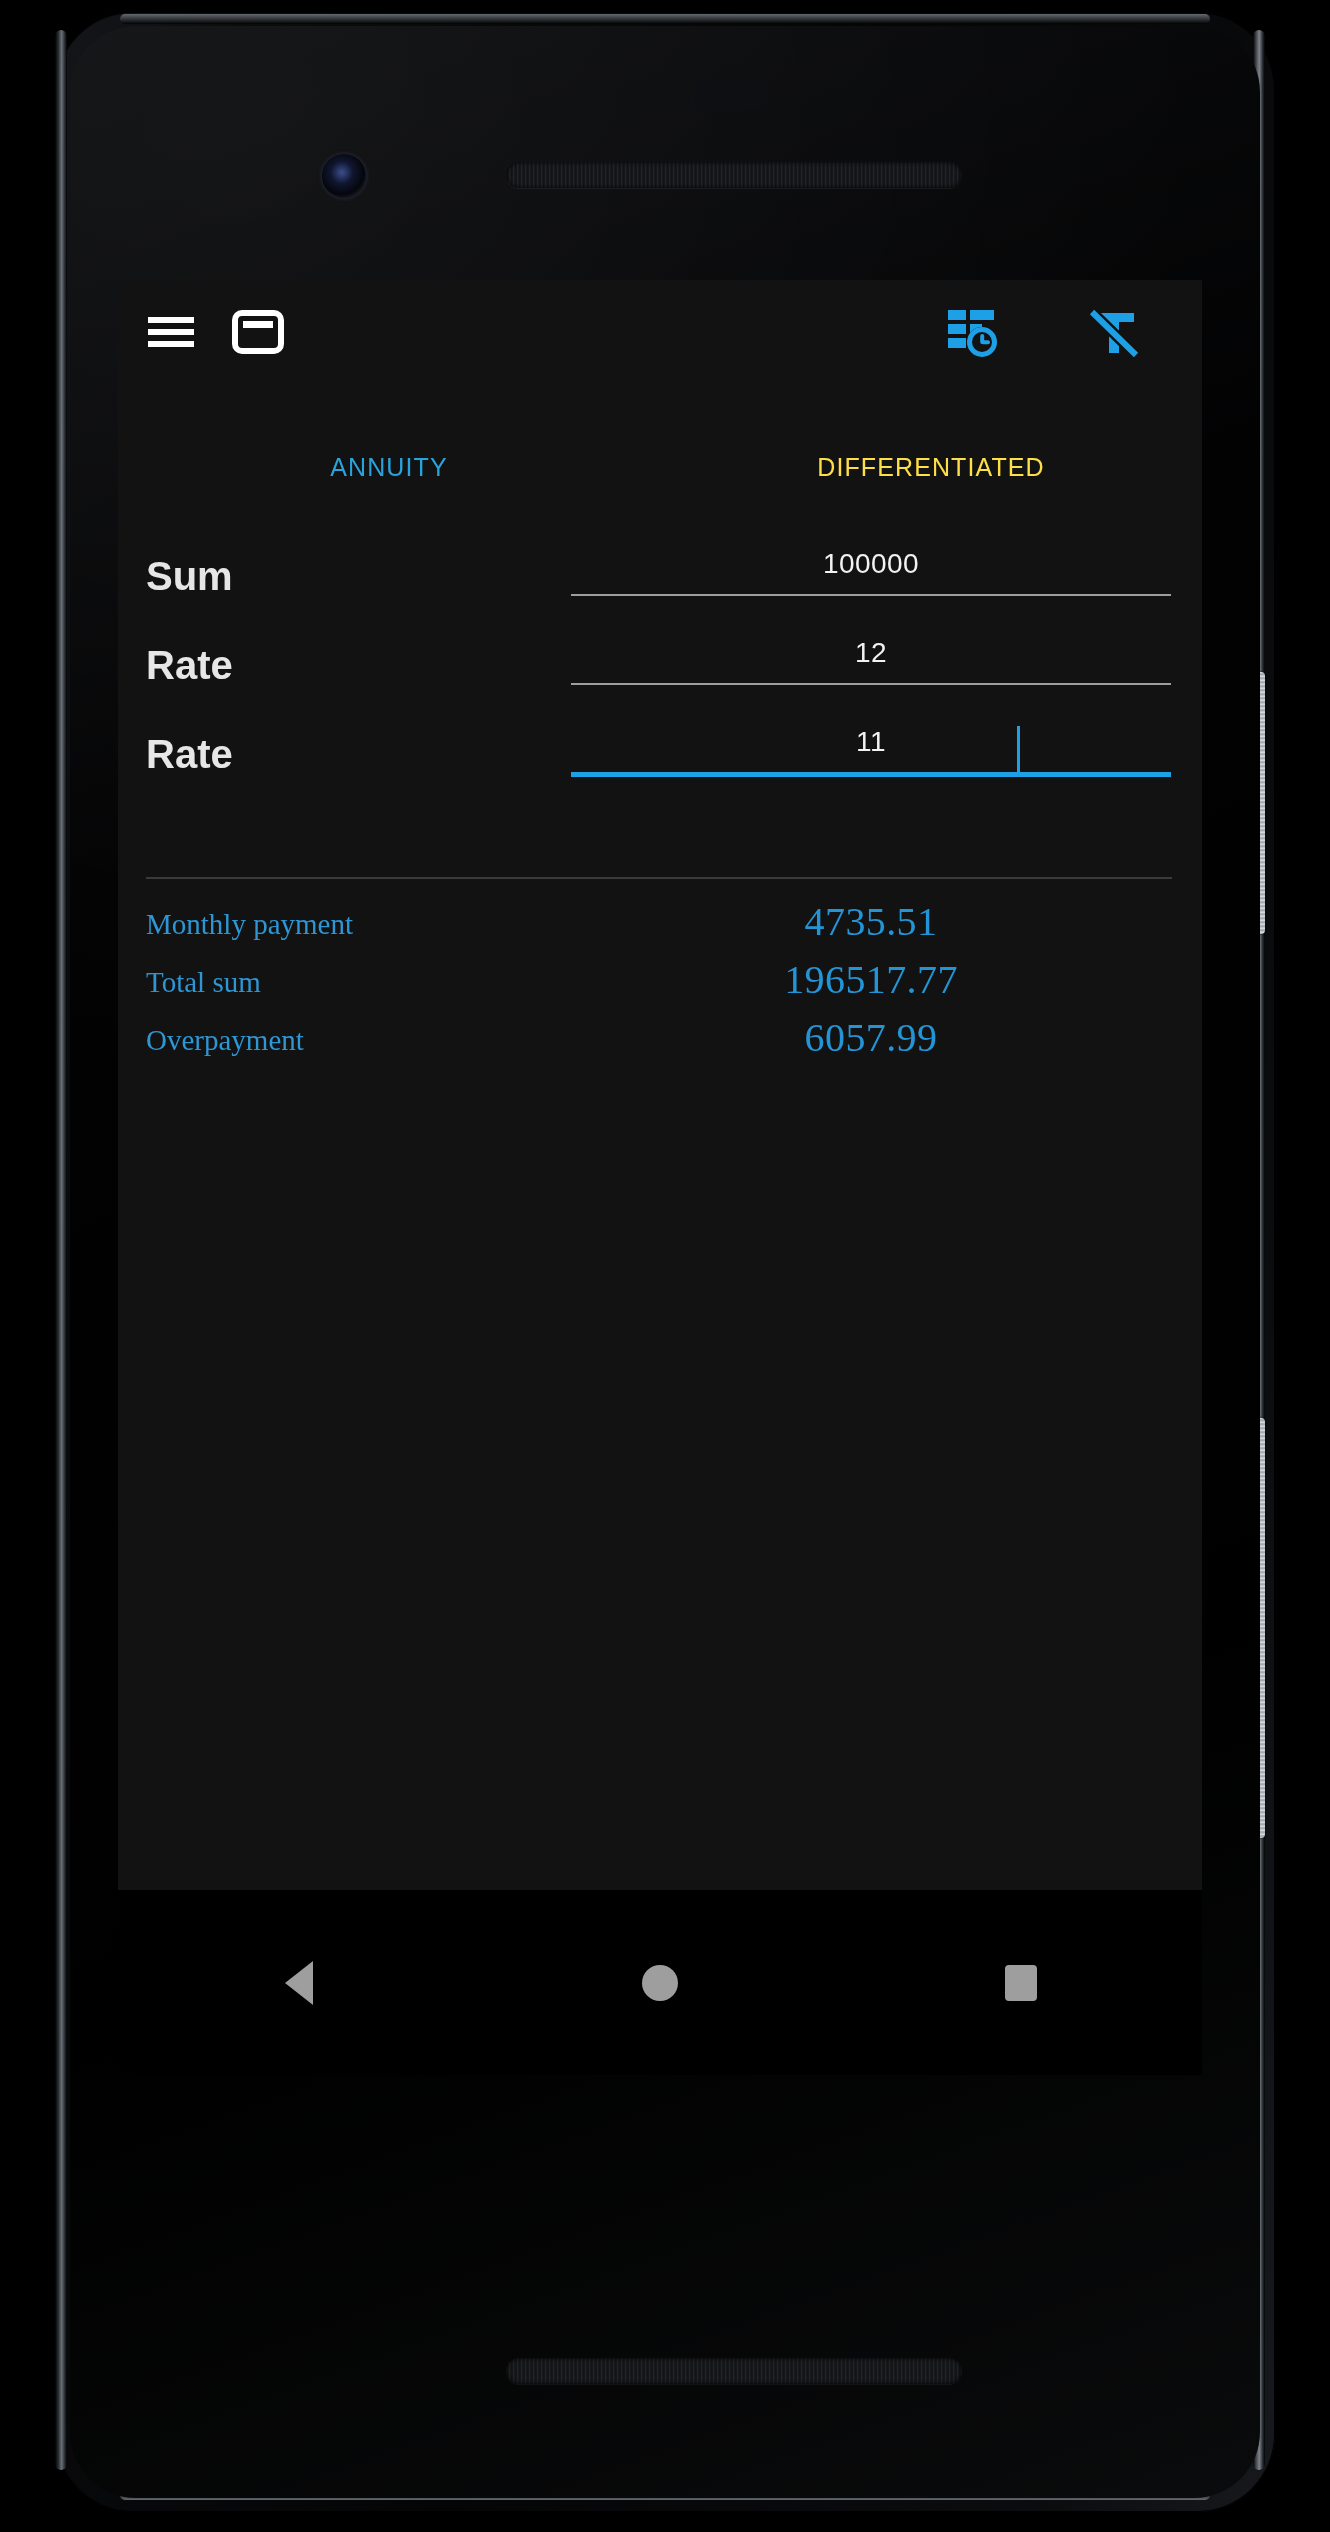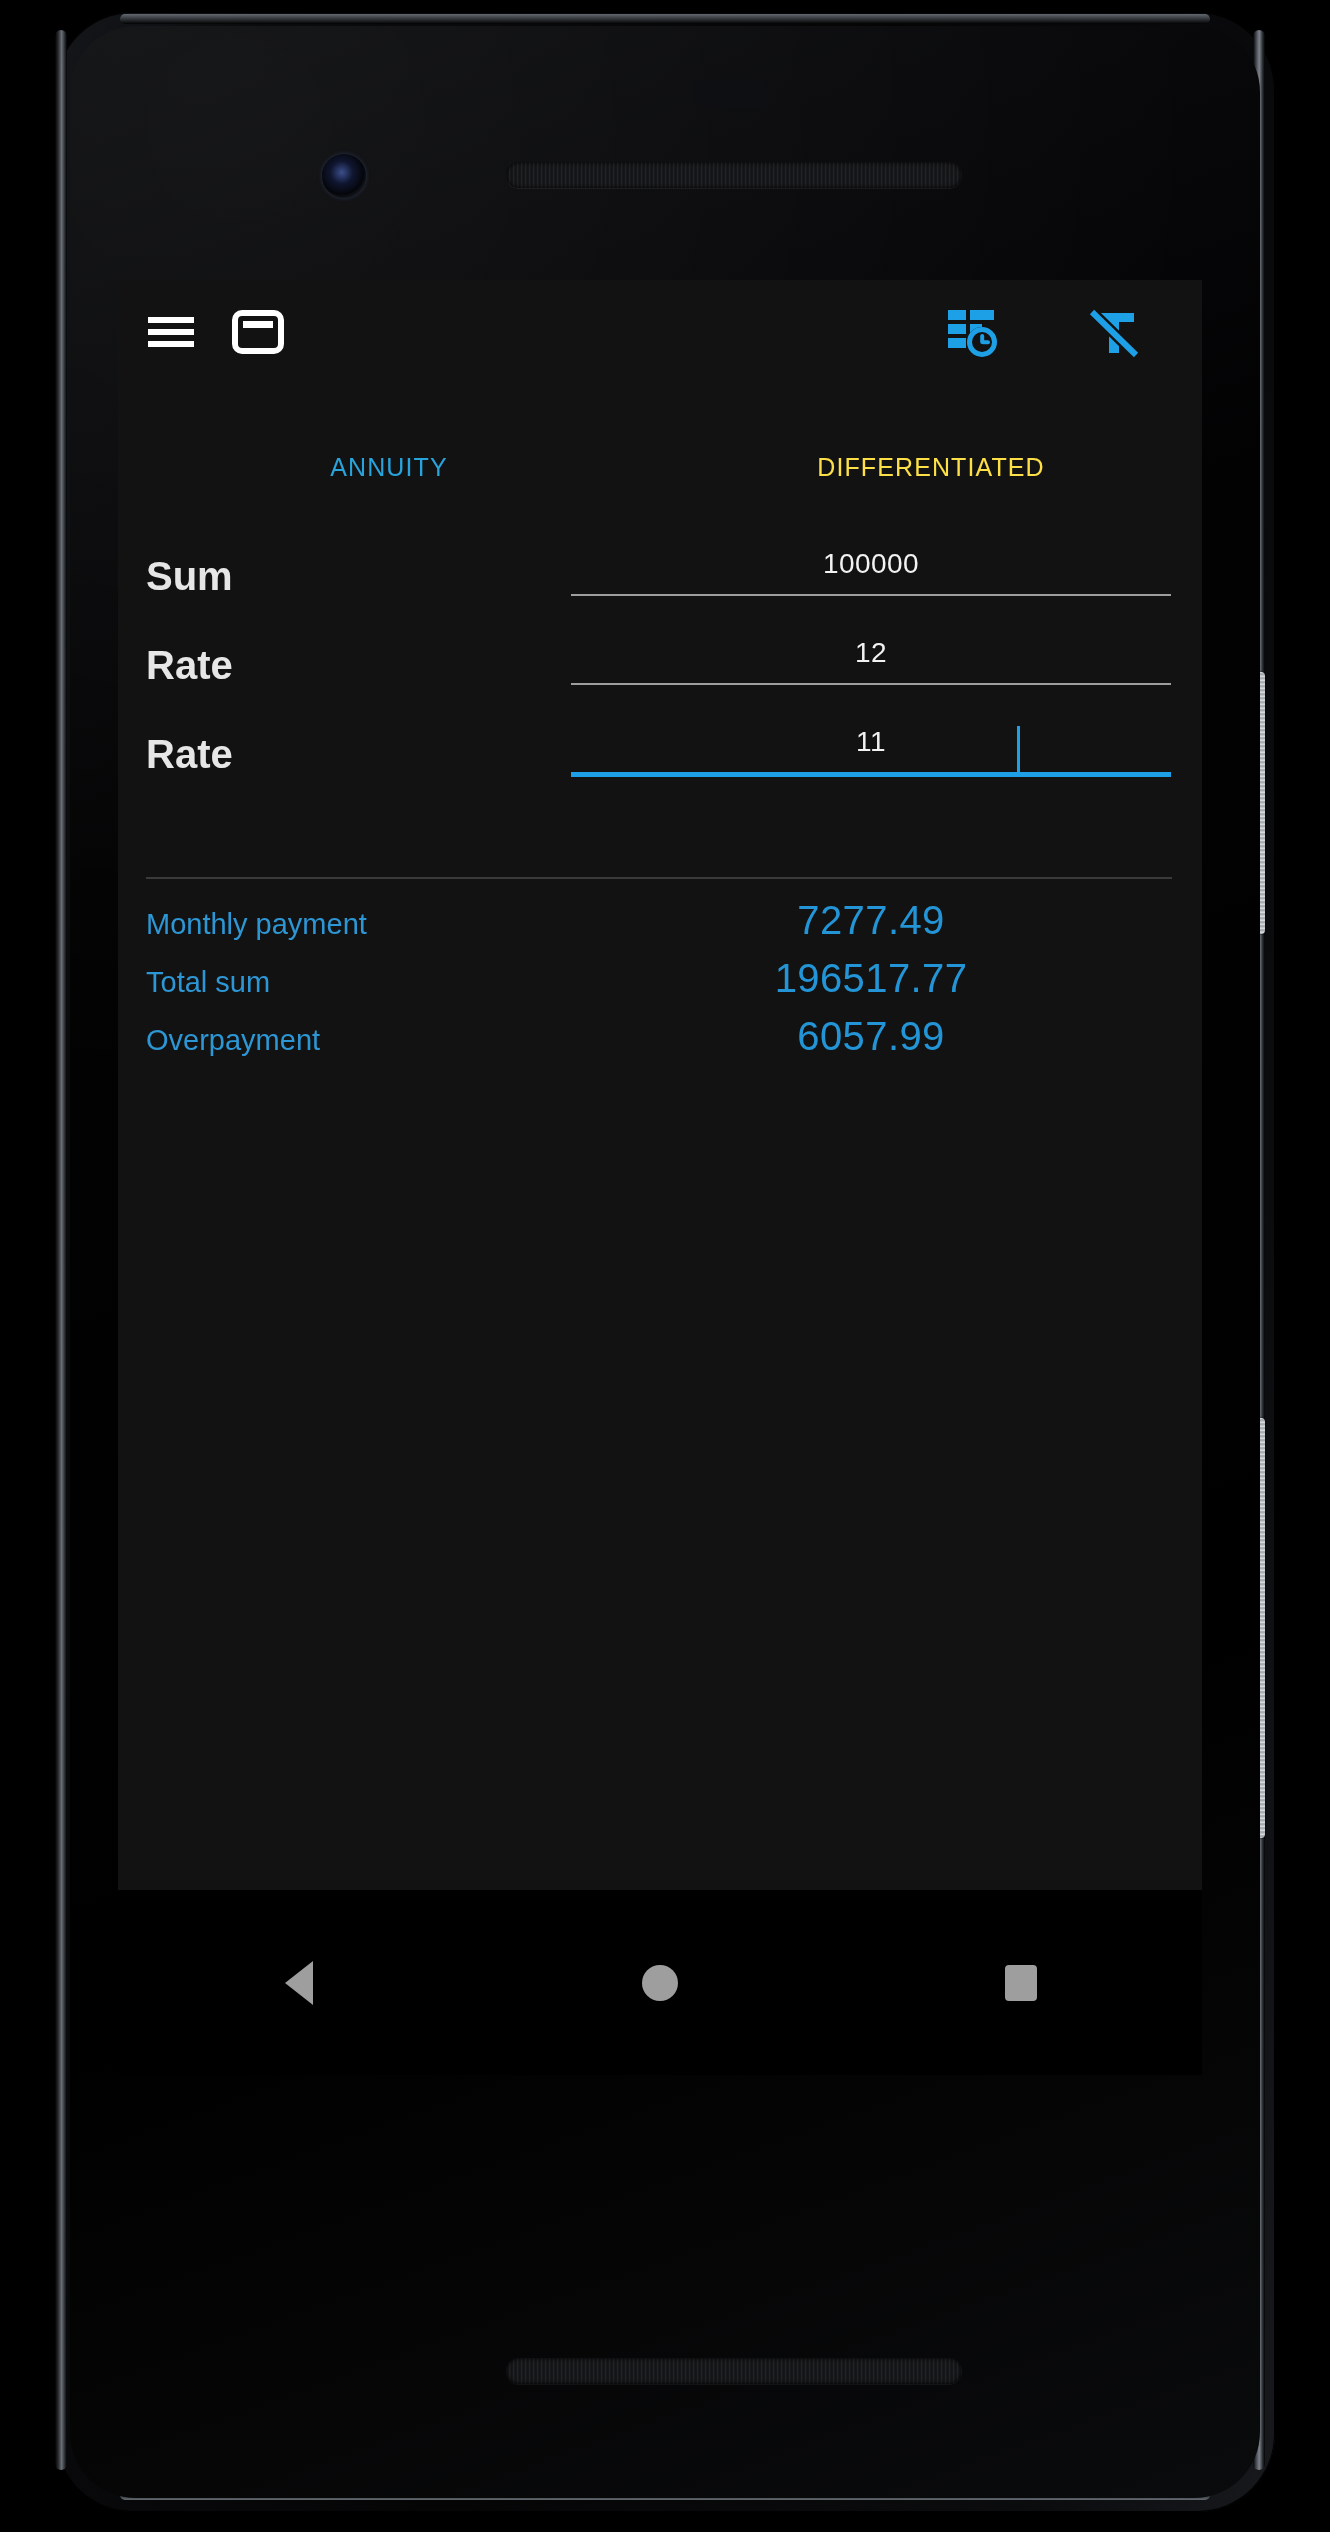--- a/index.html
+++ b/index.html
@@ -237,20 +237,21 @@
     width: 1026px;
     height: 2px;
     background: #3A3A3A;
   }
 
   
   .results { position: absolute; left: 0; top: 620px; width: 100%; }
   .result-row {
     position: relative;
     height: 58px;
+    font-family: Liberation Serif, serif;
   }
   .result-label {
     position: absolute;
     left: 28px;
     top: 8px;
     font-size: 29px;
     color: #2D96D4;
   }
   .result-value {
     position: absolute;
@@ -417,21 +418,21 @@
         </div>
 
       </div>
 
       <div class="section-divider"></div>
 
       <div class="results">
 
         <div class="result-row">
           <div class="result-label">Monthly payment</div>
-          <div class="result-value">7277.49</div>
+          <div class="result-value">4735.51</div>
         </div>
 
         <div class="result-row">
           <div class="result-label">Total sum</div>
           <div class="result-value">196517.77</div>
         </div>
 
         <div class="result-row">
           <div class="result-label">Overpayment</div>
           <div class="result-value">6057.99</div>

